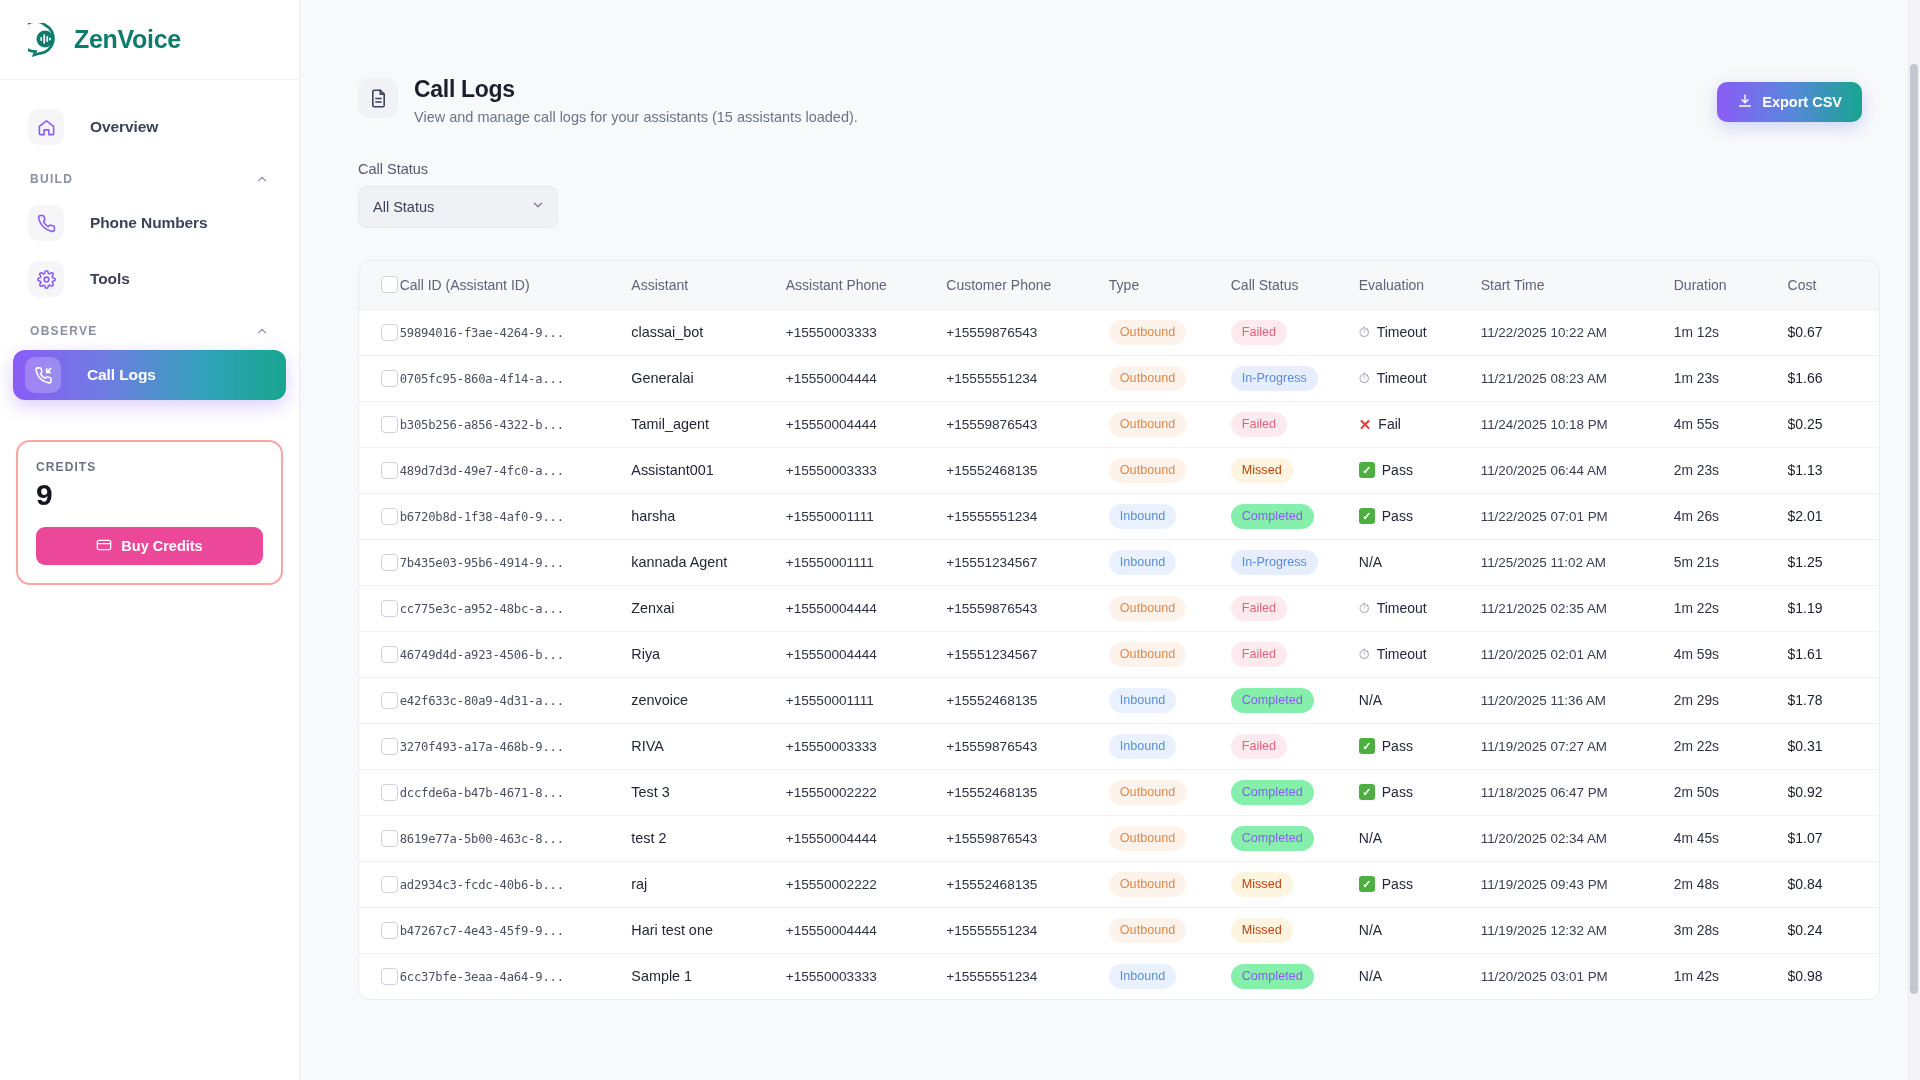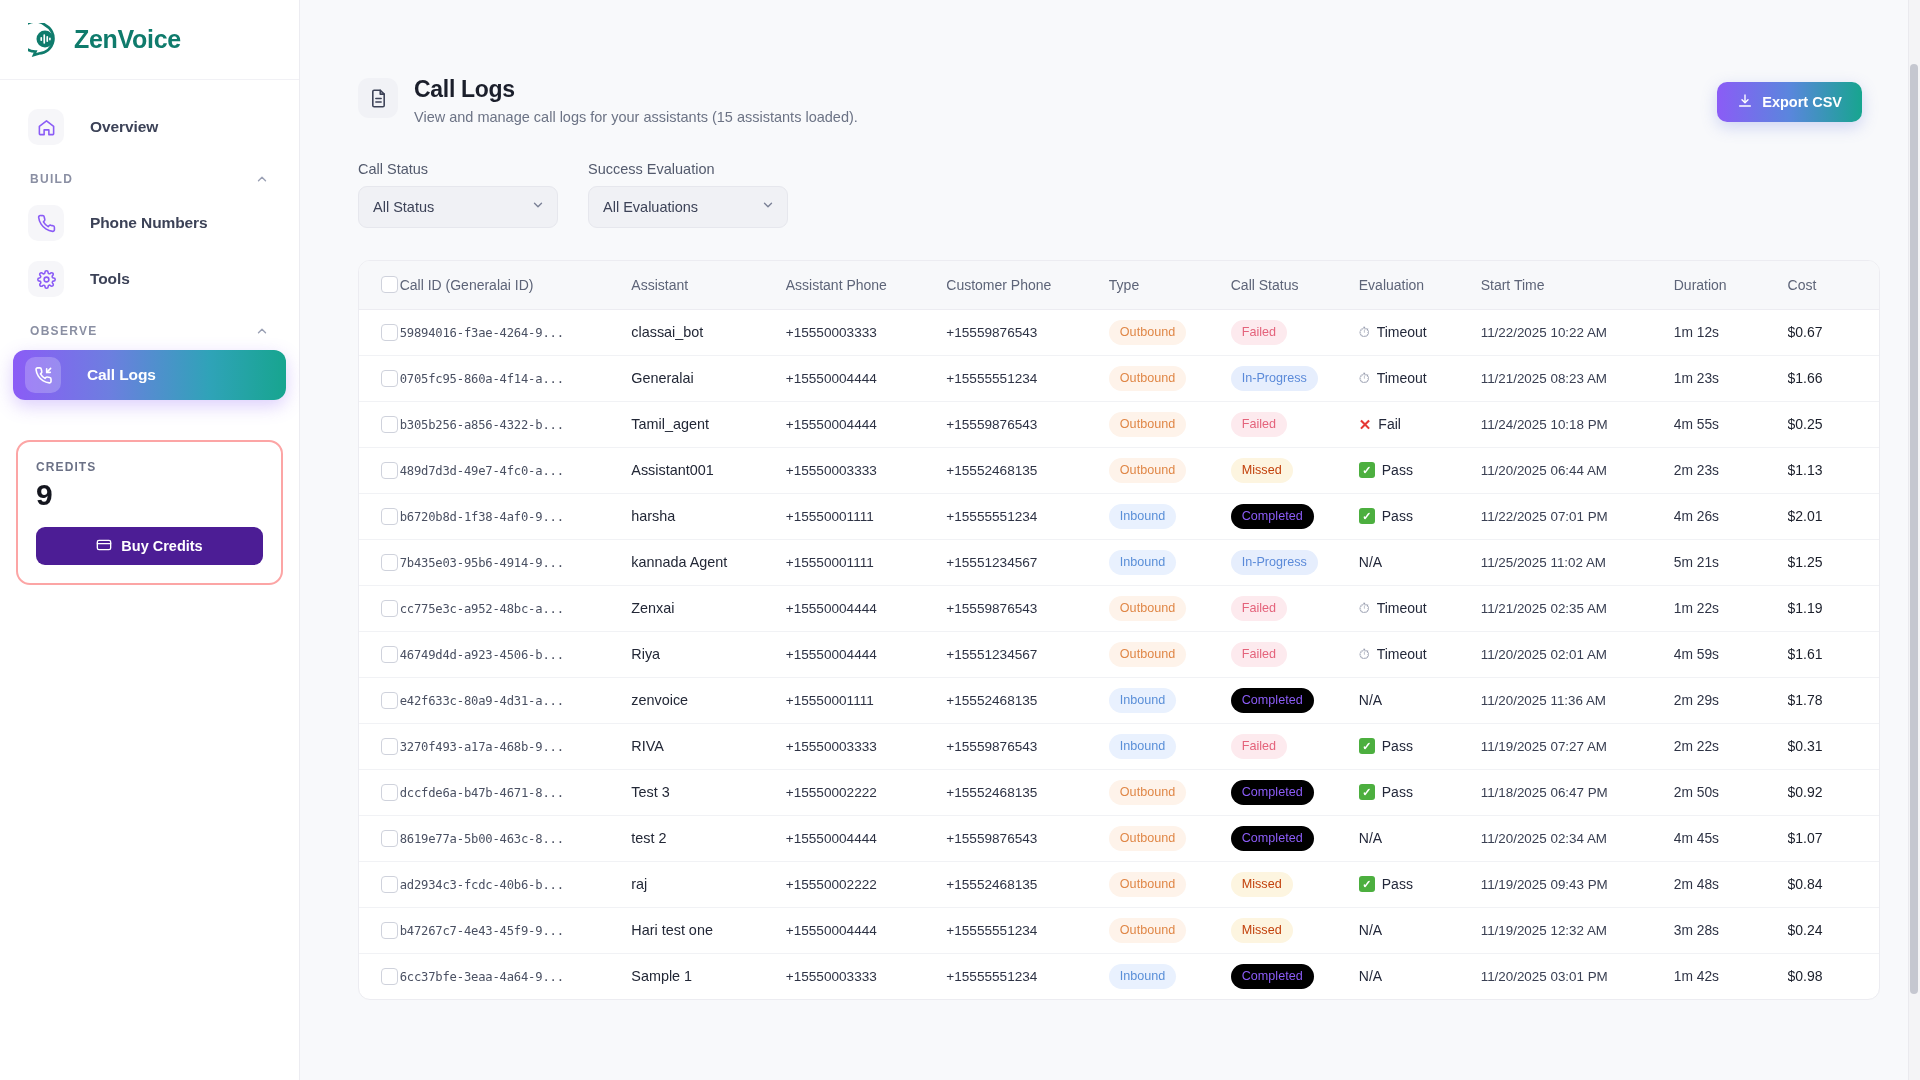--- a/index.html
+++ b/index.html
@@ -70,21 +70,21 @@
     border: 2px solid #fca5a5; border-radius: 14px;
     background: #fff; padding: 18px 18px 18px 18px;
   }
   .credits-label {
     font-size: 12px; font-weight: 700; color: #6b7186;
     letter-spacing: 1.1px; margin-bottom: 4px;
   }
   .credits-value { font-size: 30px; font-weight: 700; color: #14161f; line-height: 1.1; }
   .buy-credits {
     margin-top: 16px; width: 100%; height: 38px;
-    background: #4c1d95; color: #fff; border: none; border-radius: 9px;
+    background: #ec4899; color: #fff; border: none; border-radius: 9px;
     font-family: "Liberation Sans", sans-serif;
     font-size: 14.5px; font-weight: 700; cursor: pointer;
     display: flex; align-items: center; justify-content: center; gap: 9px;
   }
 
   .sidebar-footer { margin-top: auto; padding: 0 16px 34px 16px; }
   .user-row { display: flex; align-items: center; gap: 14px; margin-bottom: 22px; padding-left: 8px; }
   .avatar {
     width: 38px; height: 38px; flex: 0 0 38px; border-radius: 11px;
     background: linear-gradient(135deg, #8b5cf6 0%, #4f9fd0 55%, #19b095 100%);
@@ -198,21 +198,21 @@
 
   .badge {
     display: inline-block; padding: 4px 11px; border-radius: 20px;
     font-size: 12.6px; font-weight: 400; line-height: 1.35;
   }
   .b-outbound  { background: #fef3ea; color: #e08747; }
   .b-inbound   { background: #e9f1fe; color: #5a8fd8; }
   .b-failed    { background: #fdeaee; color: #e4637b; }
   .b-inprogress{ background: #e6eefd; color: #5b8ad9; }
   .b-missed    { background: #fdf5e0; color: #c2410c; }
-  .b-completed { background: #000000; color: #8b5cf6; }
+  .b-completed { background: #86efac; color: #8b5cf6; }
 
   .eval { display: flex; align-items: center; gap: 7px; font-size: 14px; color: #23283a; }
   .eval-na { font-size: 14px; color: #23283a; }
   .pass-box {
     width: 16px; height: 16px; border-radius: 3px; background: #4caf3f;
     display: inline-flex; align-items: center; justify-content: center;
     color: #fff; font-size: 11px; font-weight: 700;
   }
   .fail-x { color: #e53935; font-size: 15px; font-weight: 700; line-height: 1; }
   .timeout-ic { color: #8f95a8; font-size: 14px; line-height: 1; }
@@ -362,43 +362,30 @@
           <select class="filter-select">
             <option>All Status</option>
           </select>
           <span class="select-chev">
             <svg viewBox="0 0 24 24" width="14" height="14" fill="none" stroke="currentColor" stroke-width="2.4" stroke-linecap="round" stroke-linejoin="round">
                 <polyline points="6 9 12 15 18 9"></polyline>
               </svg>
           </span>
         </span>
       </div>
-      <div class="filter-field">
-        <label class="filter-label">Success Evaluation</label>
-        <span class="select-wrap">
-          <select class="filter-select">
-            <option>All Evaluations</option>
-          </select>
-          <span class="select-chev">
-            <svg viewBox="0 0 24 24" width="14" height="14" fill="none" stroke="currentColor" stroke-width="2.4" stroke-linecap="round" stroke-linejoin="round">
-                <polyline points="6 9 12 15 18 9"></polyline>
-              </svg>
-          </span>
-        </span>
-      </div>
     </div>
 
     <div class="table-card">
       <table>
         <thead>
           <tr>
             <th class="c-chk">
               <span class="chk"></span>
             </th>
-            <th class="c-id">Call ID (Generalai ID)</th>
+            <th class="c-id">Call ID (Assistant ID)</th>
             <th class="c-asst">Assistant</th>
             <th class="c-aph">Assistant Phone</th>
             <th class="c-cph">Customer Phone</th>
             <th class="c-type">Type</th>
             <th class="c-cs">Call Status</th>
             <th class="c-eval">Evaluation</th>
             <th class="c-time">Start Time</th>
             <th class="c-dur">Duration</th>
             <th class="c-cost">Cost</th>
           </tr>

